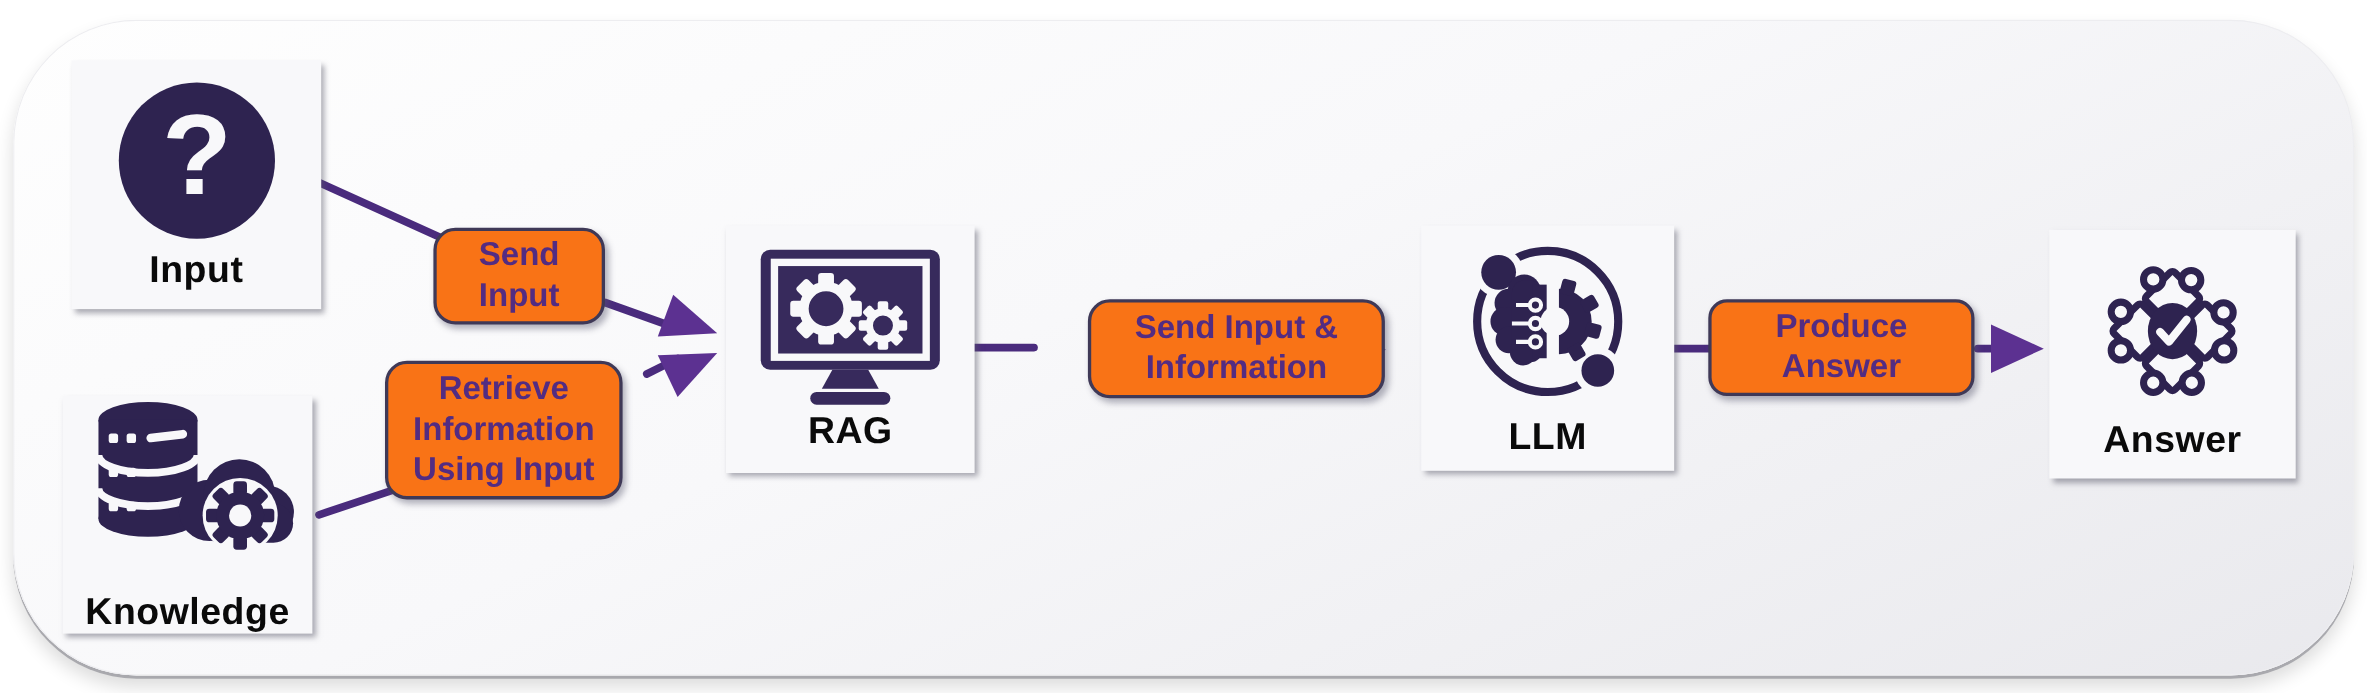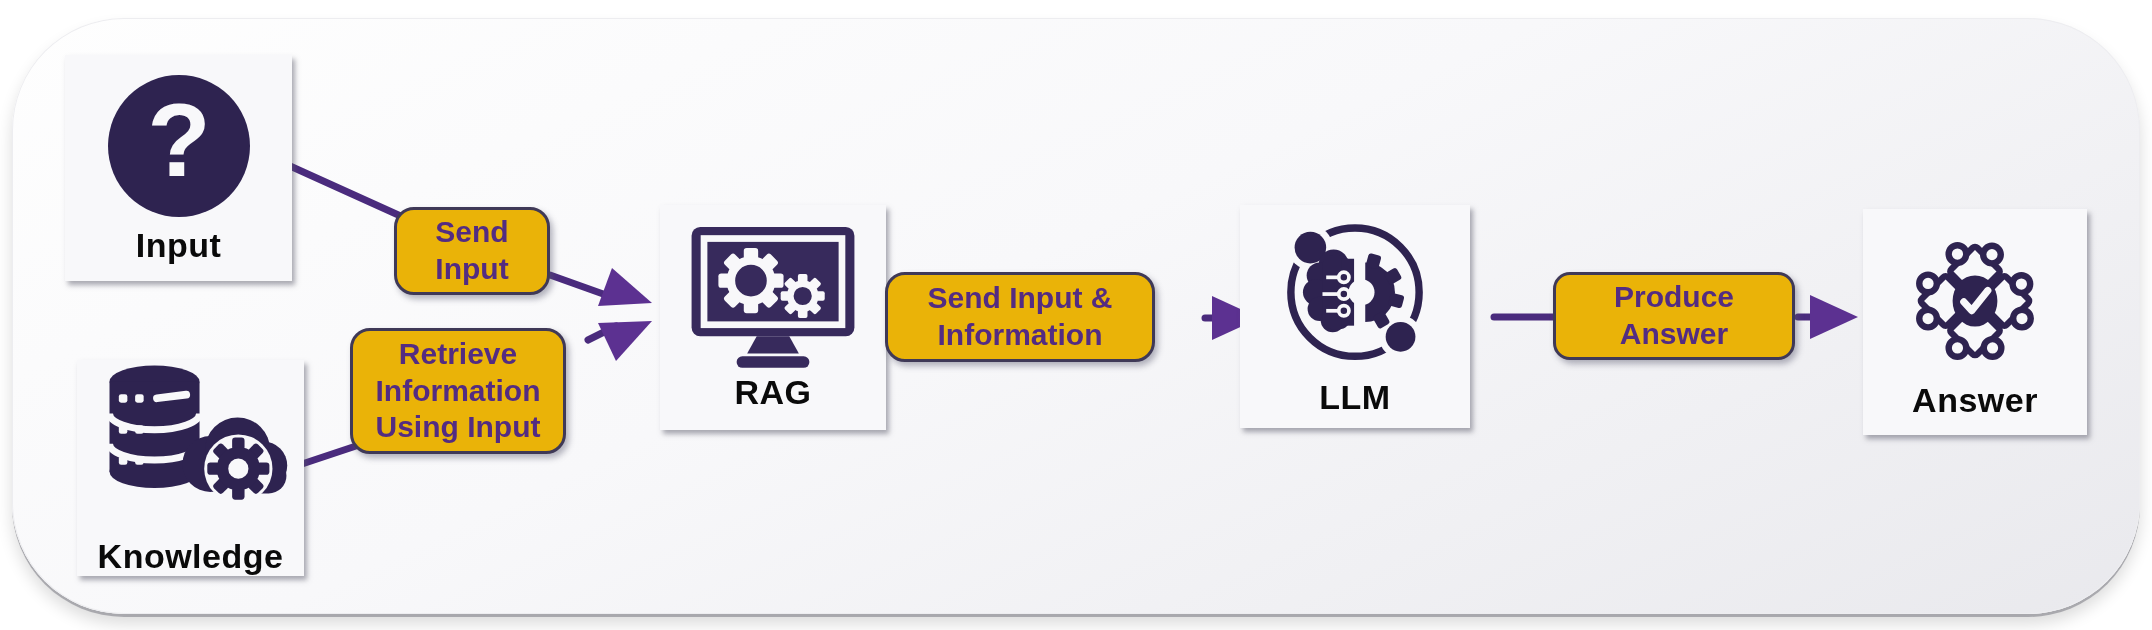--- a/index.html
+++ b/index.html
@@ -28,35 +28,35 @@
   .node{
     position:absolute;background:var(--node-bg);
     box-shadow:3px 4px 5px rgba(88,88,104,.5);
     display:flex;flex-direction:column;align-items:center;justify-content:center;
     gap:4px;z-index:2;box-sizing:border-box;
   }
   .node-label{
     font-weight:700;font-size:34px;color:var(--node-label);letter-spacing:.5px;
   }
   .pill{
-    position:absolute;background:#eab308;
+    position:absolute;background:#f97316;
     border:3px solid var(--pill-border);border-radius:20px;
     box-shadow:3px 4px 6px rgba(88,88,110,.45);
     color:var(--pill-text);font-weight:700;font-size:30px;line-height:1.22;
     display:flex;align-items:center;justify-content:center;text-align:center;
     white-space:pre-line;z-index:2;padding:20px 12px;box-sizing:border-box;
   }
   #node-input{left:65px;top:55px;width:227px;height:226px;}
-  #node-knowledge{left:77px;top:360px;width:227px;height:216px;gap:28px;}
+  #node-knowledge{left:57px;top:360px;width:227px;height:216px;gap:28px;}
   #node-rag{left:660px;top:205px;width:226px;height:225px;}
-  #node-llm{left:1240px;top:205px;width:230px;height:223px;justify-content:center;}
+  #node-llm{left:1292px;top:205px;width:230px;height:223px;justify-content:center;}
   #node-answer{left:1863px;top:209px;width:224px;height:226px;}
   #pill-send-input{left:394px;top:207px;width:156px;height:88px;}
   #pill-retrieve{left:350px;top:328px;width:216px;height:126px;}
-  #pill-send-info{left:885px;top:272px;width:270px;height:90px;}
+  #pill-send-info{left:989px;top:272px;width:270px;height:90px;}
   #pill-produce{left:1553px;top:272px;width:242px;height:88px;border-radius:17px;}
 </style>
 </head>
 <body>
 
 <div class="board"></div>
 
 <svg class="connector-layer" viewBox="0 0 2152 630" xmlns="http://www.w3.org/2000/svg">
   <g stroke="#4a2b7d" stroke-width="7" stroke-linecap="round" fill="none">
     <line x1="290" y1="166" x2="405" y2="218"></line>

